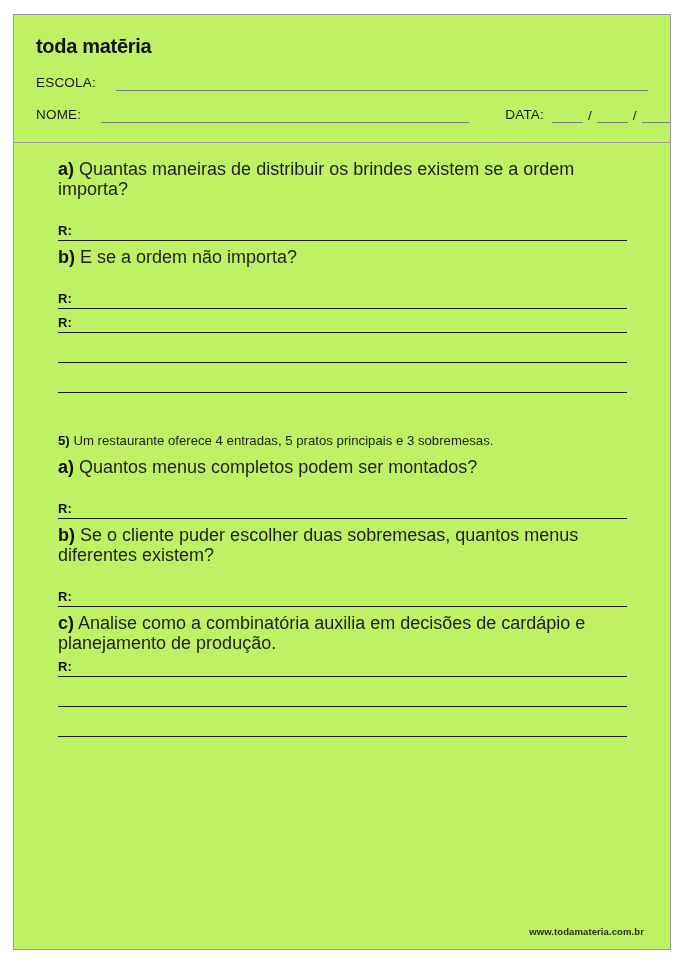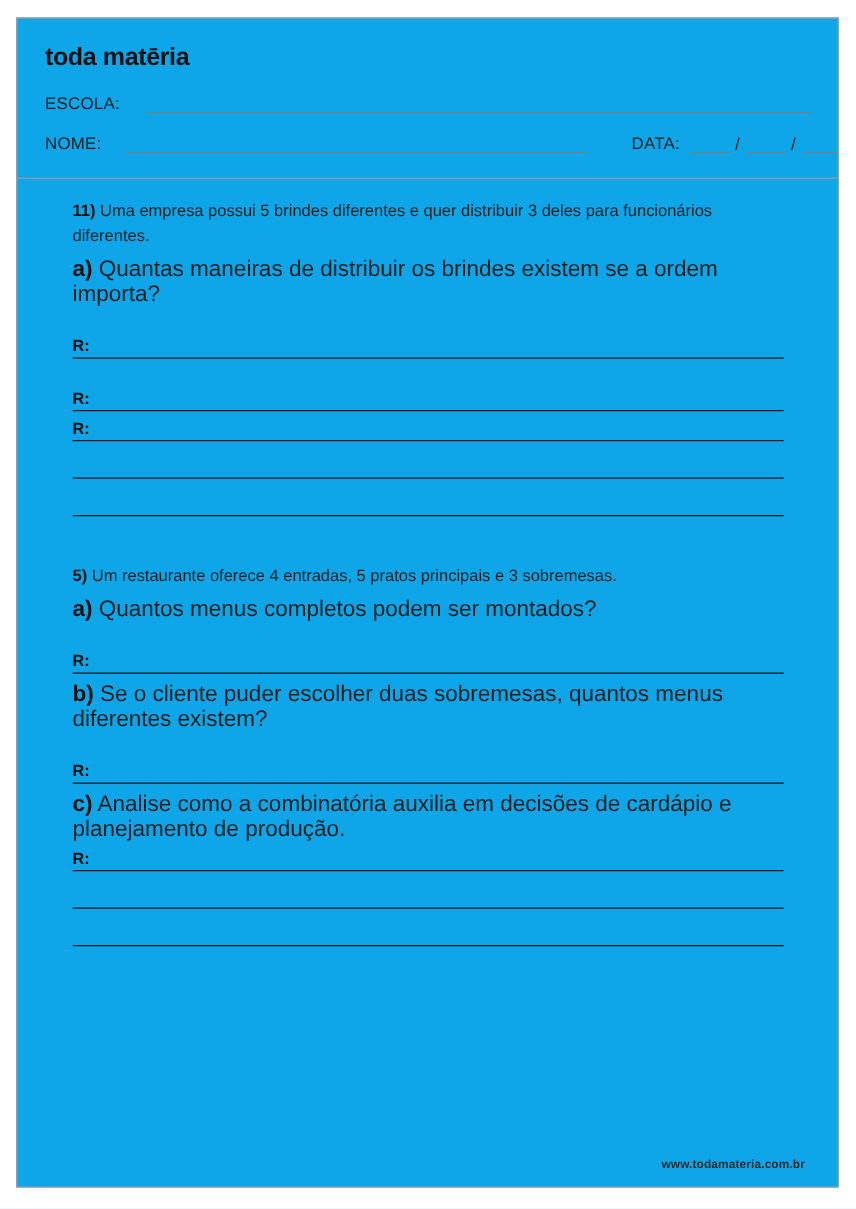--- a/index.html
+++ b/index.html
@@ -17,21 +17,21 @@
   }
 
   .page {
     position: absolute;
     left: 13px;
     top: 14px;
     width: 658px;
     height: 936px;
     border: 1px solid #9a9a9a;
     box-sizing: border-box;
-    background: #0ea5e9;
+    background: #bef264;
     overflow: hidden;
   }
 
   
   .header {
     position: relative;
     height: 128px;
     border-bottom: 1px solid #9a9a9a;
     box-sizing: border-box;
   }
@@ -207,35 +207,35 @@
         <span class="data-blank"></span>
       </span>
     </div>
   </div>
 
   <div class="body">
 
     <div class="content">
 
       <div class="q-block">
-        <p class="q-text">
-          <span class="lead">11)</span>
-          <span>Uma empresa possui 5 brindes diferentes e quer distribuir 3 deles para funcionários diferentes.</span>
-        </p>
 
         <p class="item-text">
           <span class="lead">a)</span>
           <span>Quantas maneiras de distribuir os brindes existem se a ordem importa?</span>
         </p>
         <div class="answer">
           <div class="answer-line">
             <span class="rlabel">R:</span>
           </div>
         </div>
 
+        <p class="item-text">
+          <span class="lead">b)</span>
+          <span>E se a ordem não importa?</span>
+        </p>
         <div class="answer">
           <div class="answer-line">
             <span class="rlabel">R:</span>
           </div>
         </div>
 
         <div class="answer tight">
           <div class="answer-line">
             <span class="rlabel">R:</span>
           </div>

